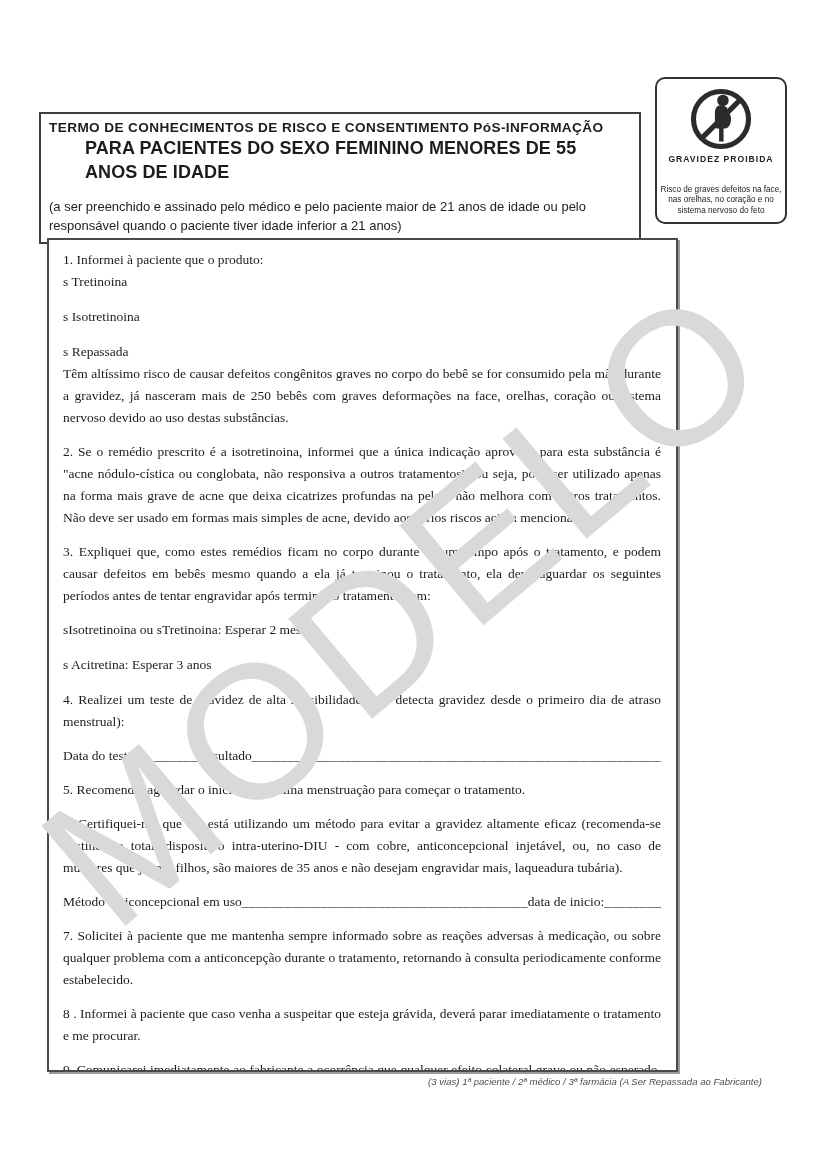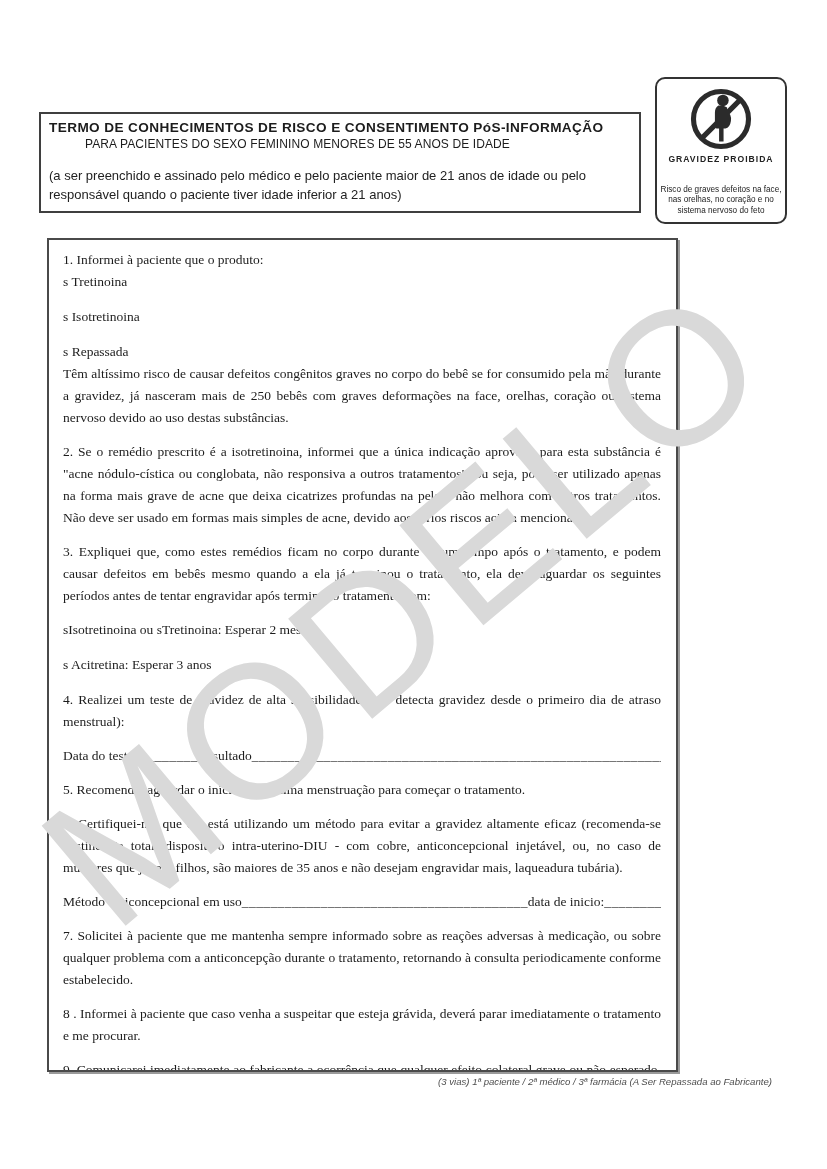--- a/index.html
+++ b/index.html
@@ -22,21 +22,21 @@
     border: 2px solid #3f3f3f;
     padding: 5px 8px 6px 8px;
     background: #ffffff;
     font-family: "Liberation Sans", sans-serif;
   }
   .title-line1 {
     font-size: 13.6px; font-weight: bold; letter-spacing: 0.4px;
     line-height: 1.35; white-space: nowrap;
   }
   .title-line2 {
-    font-size: 12px; font-weight: normal; letter-spacing: 0.1px;
+    font-size: 18px; font-weight: bold; letter-spacing: 0.1px;
     line-height: 1.3;
     padding-left: 36px;
   }
   .title-sub {
     font-size: 13px; line-height: 1.45; margin-top: 14px; color: #222;
   }
 
   
   .warning-box {
     position: absolute;
@@ -95,21 +95,21 @@
     letter-spacing: 8px;
     color: #d9d9d9;
     z-index: 5;
     pointer-events: none;
     user-select: none;
   }
 
   
   .footer-note {
     position: absolute;
-    left: 44px; top: 1076px;
+    left: 34px; top: 1076px;
     width: 728px;
     text-align: right;
     font-family: "Liberation Sans", sans-serif;
     font-style: italic;
     font-size: 9.6px;
     color: #4d4d4d;
   }
 </style>
 </head>
 <body>

